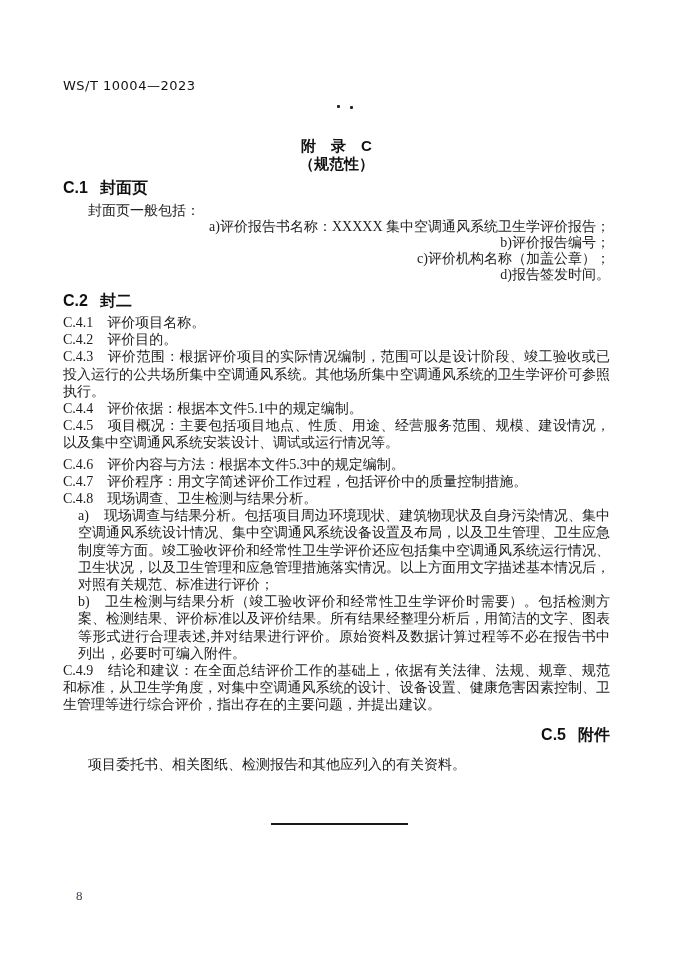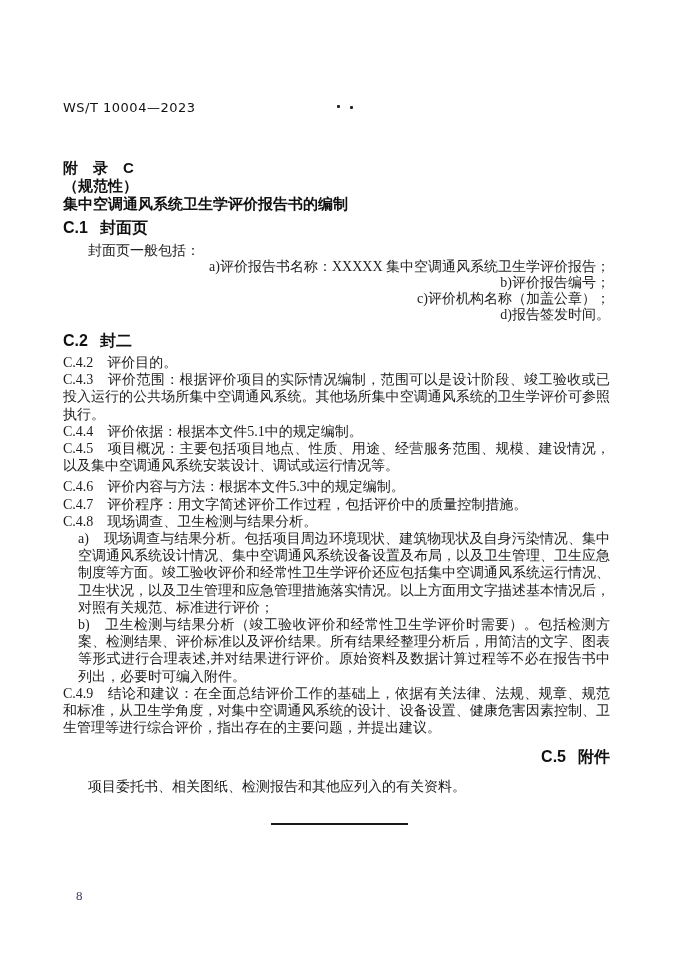--- a/index.html
+++ b/index.html
@@ -6,21 +6,21 @@
     margin: 0;
     padding: 0;
     background: #ffffff;
   }
   .page {
     position: relative;
     width: 672px;
     height: 960px;
     background: #ffffff;
     box-sizing: border-box;
-    padding: 100px 62px 0 63px;
+    padding: 78px 62px 0 63px;
     font-family: "Liberation Serif", "DejaVu Serif", serif;
     font-size: 14px;
     color: #1c1c1c;
     overflow: hidden;
   }
   .doc-header {
     font-family: "DejaVu Sans", "Liberation Sans", sans-serif;
     font-size: 13px;
     letter-spacing: 0.5px;
     line-height: 16px;
@@ -30,21 +30,21 @@
   .noise-dot {
     position: absolute;
     width: 3px;
     height: 3px;
     background: #222;
     border-radius: 1px;
   }
   .noise-dot.d1 { left: 337px; top: 105px; }
   .noise-dot.d2 { left: 350px; top: 106px; }
   .title-block {
-    text-align: left;
+    text-align: center;
     font-family: "Liberation Sans", "DejaVu Sans", sans-serif;
     font-weight: bold;
     font-size: 15px;
     line-height: 18px;
     color: #111;
     margin: 0 0 6px 0;
   }
   .sec-h {
     font-family: "Liberation Sans", "DejaVu Sans", sans-serif;
     font-weight: bold;
@@ -120,21 +120,20 @@
 <div class="page">
 
   <div class="doc-header">WS/T 10004—2023</div>
 
   <span class="noise-dot d1"></span>
   <span class="noise-dot d2"></span>
 
   <div class="title-block">
     <div>附　录　C</div>
     <div>（规范性）</div>
-    <div>集中空调通风系统卫生学评价报告书的编制</div>
   </div>
 
   <p class="sec-h m-c1">
     <span class="h-label">C.1</span><span>封面页</span>
   </p>
   <p class="body-line">封面页一般包括：</p>
   <div class="abc-list">
     <div class="abc-item">
       <span class="abc-label">a)</span><span>评价报告书名称：XXXXX 集中空调通风系统卫生学评价报告；</span>
     </div>
@@ -149,20 +148,23 @@
     </div>
   </div>
 
   <p class="sec-h m-c2">
     <span class="h-label">C.2</span><span>封二</span>
   </p>
 
 
 
   <div class="c4-paras">
+    <p class="para">
+      <span class="plabel">C.4.1</span><span>评价项目名称。</span>
+    </p>
     <p class="para">
       <span class="plabel">C.4.2</span><span>评价目的。</span>
     </p>
     <p class="para">
       <span class="plabel">C.4.3</span><span>评价范围：根据评价项目的实际情况编制，范围可以是设计阶段、竣工验收或已投入运行的公共场所集中空调通风系统。其他场所集中空调通风系统的卫生学评价可参照执行。</span>
     </p>
     <p class="para">
       <span class="plabel">C.4.4</span><span>评价依据：根据本文件5.1中的规定编制。</span>
     </p>
     <p class="para">

